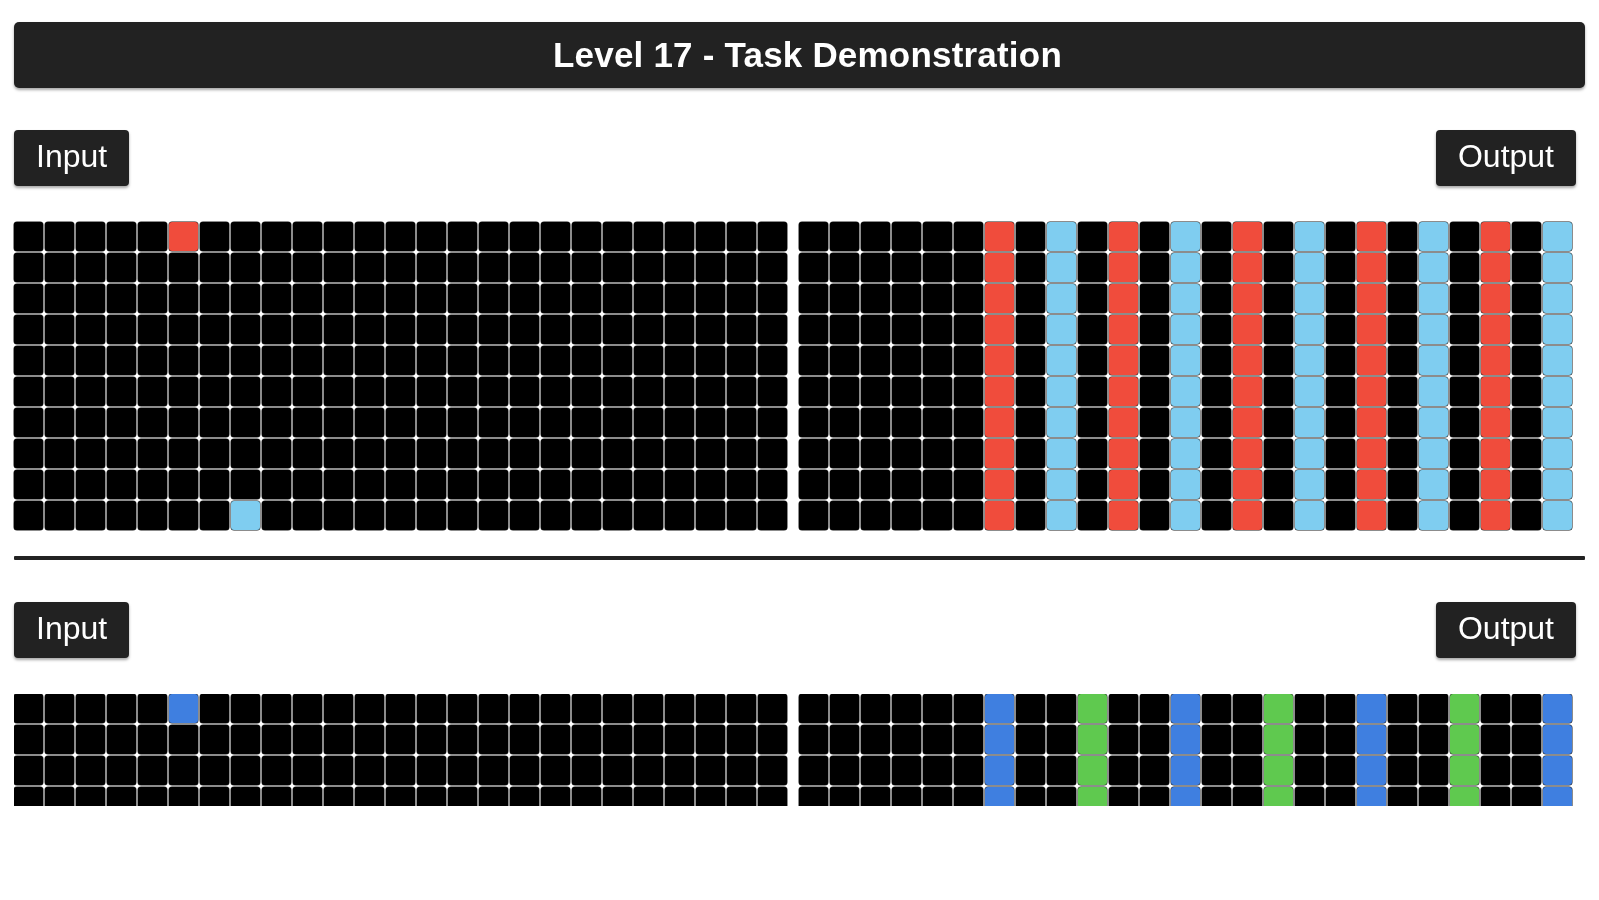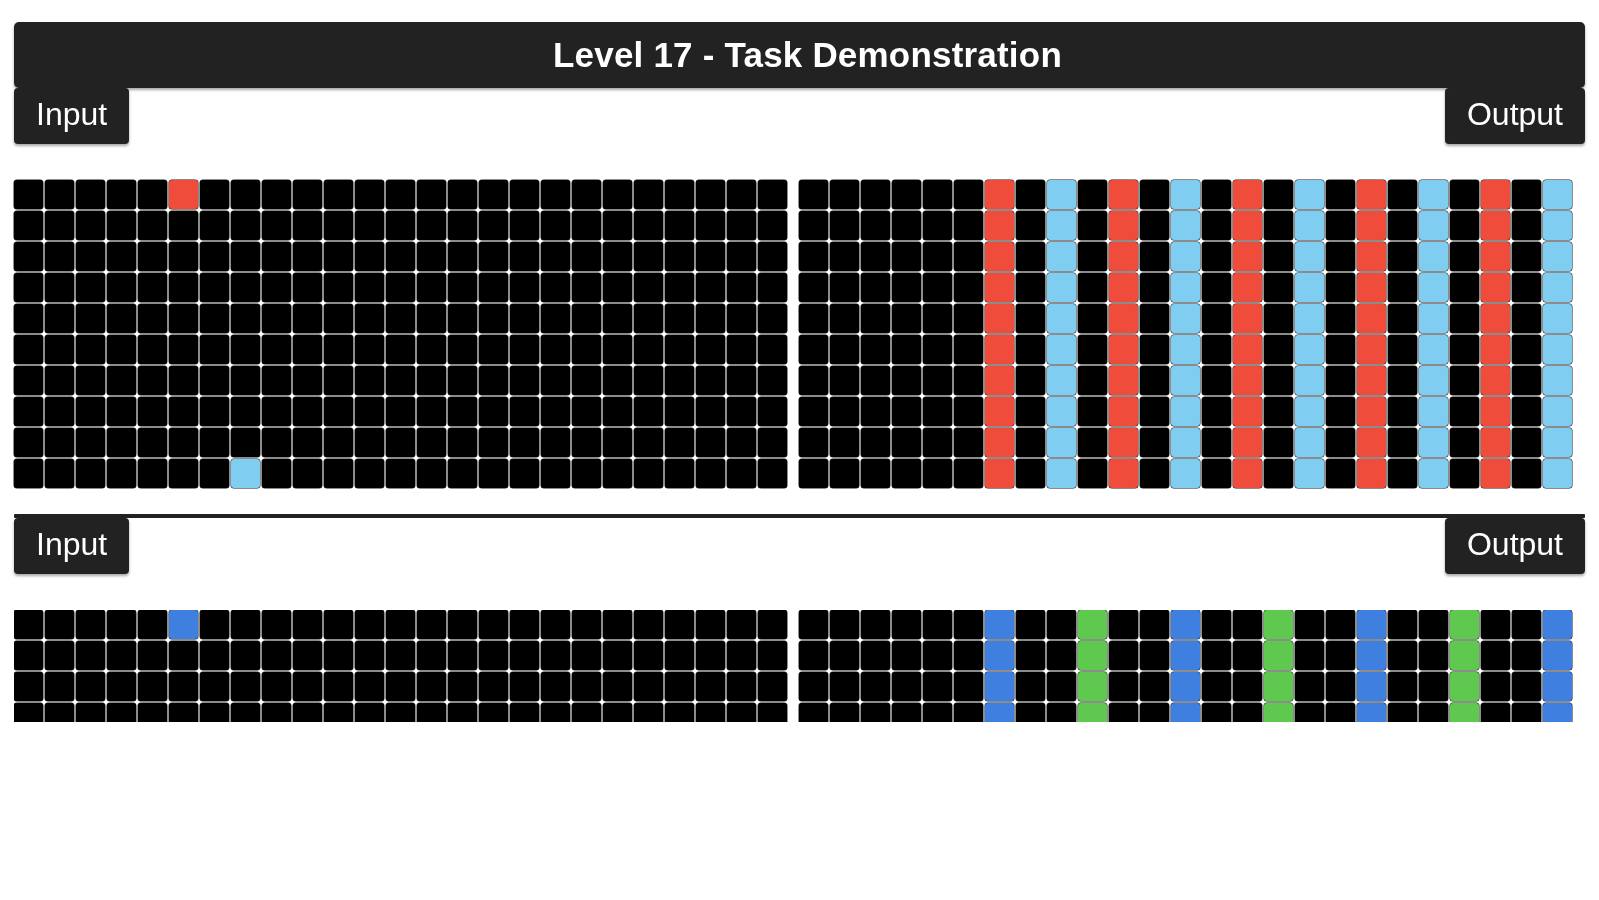--- a/index.html
+++ b/index.html
@@ -24,35 +24,36 @@
     color:#ffffff;
     font-size:35px;
     font-weight:bold;
     letter-spacing:.2px;
   }
 
   .panel{position:relative;}
   .labels-row{
     position:relative;
     height:80px;
+    margin-top:42px;
     text-decoration:underline;
   }
   .tag{
     position:absolute;
     top:0;
     background:#222222;
     color:#ffffff;
     font-size:32px;
     border-radius:4px;
     padding:10px 22px 12px 22px;
     box-shadow:0 2px 3px rgba(0,0,0,.35);
     line-height:1.05;
   }
   .tag.left{left:0;}
-  .tag.right{right:0;}
+  .tag.right{right:9px;}
 
   .grids-row{
     display:flex;
     align-items:flex-start;
     gap:12px;
     margin-top:12px;
   }
   .grid{
     display:grid;
     grid-auto-flow:row;

